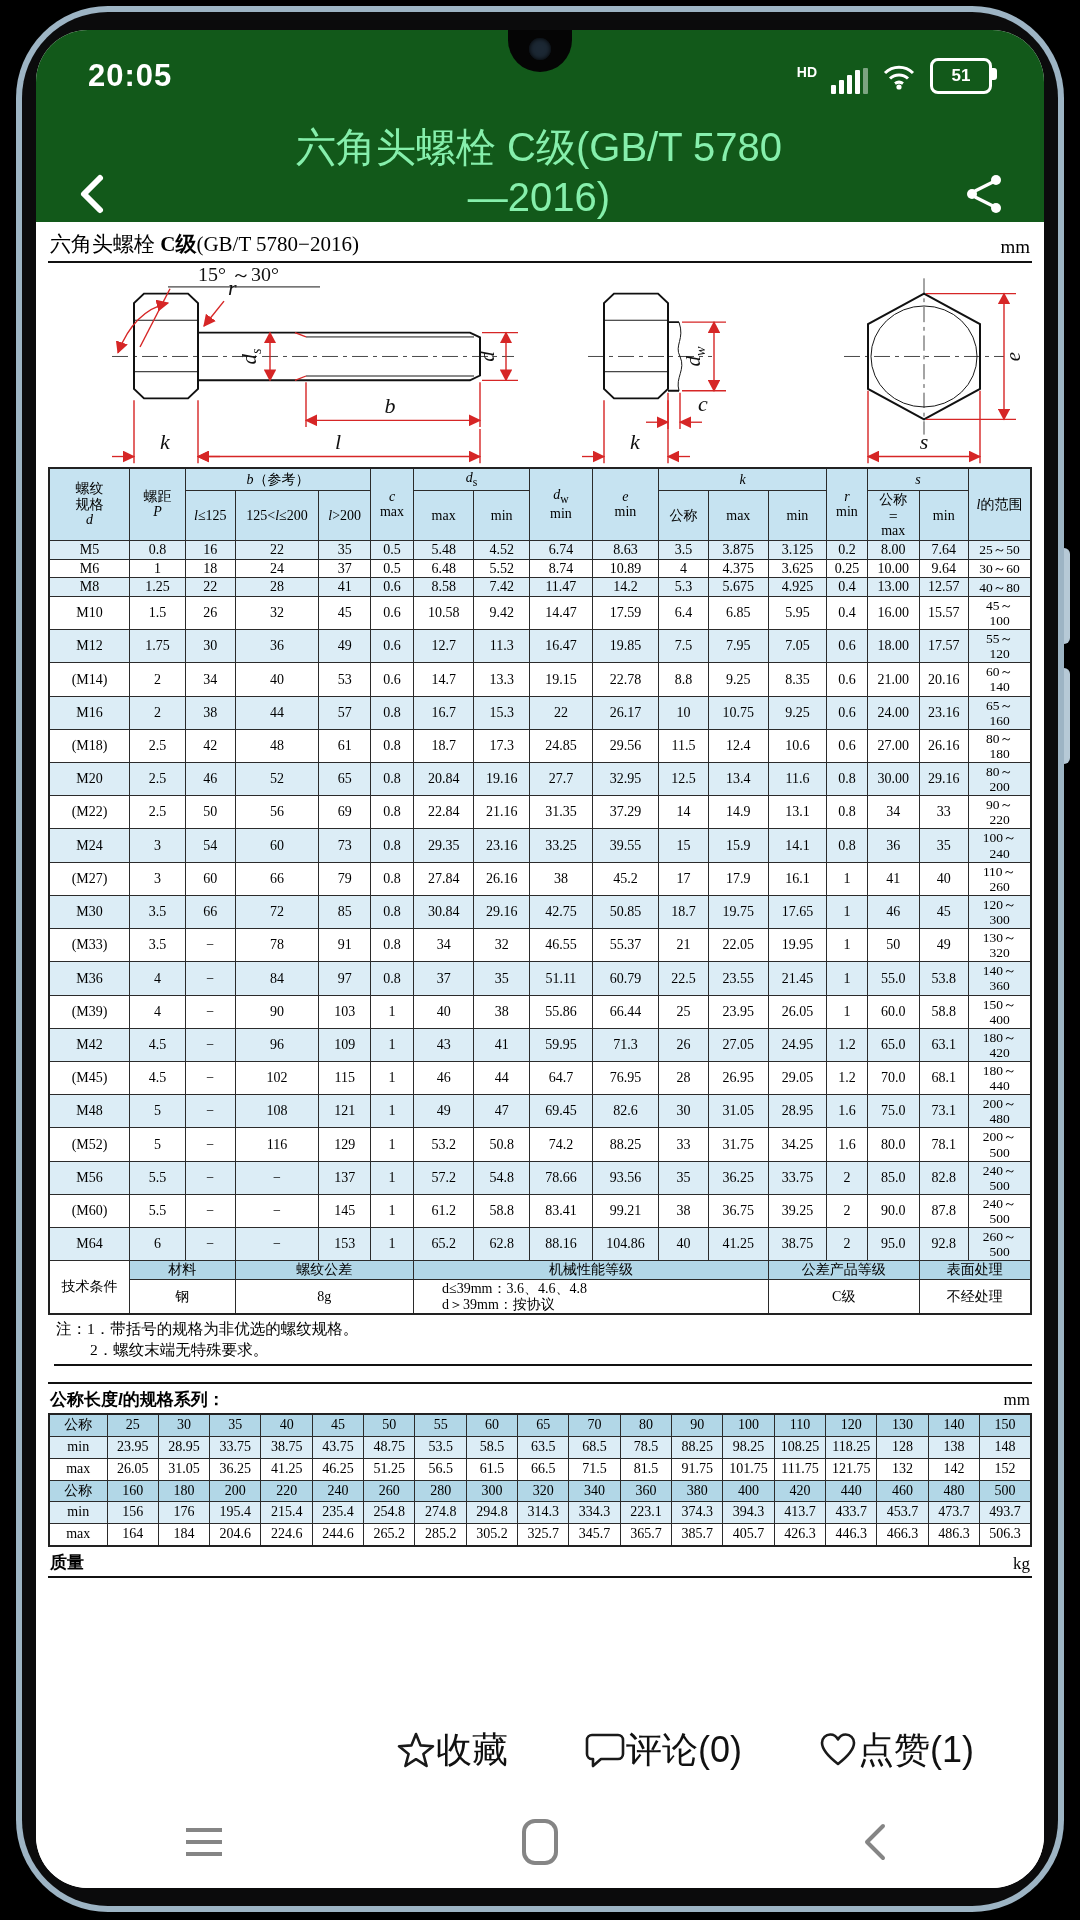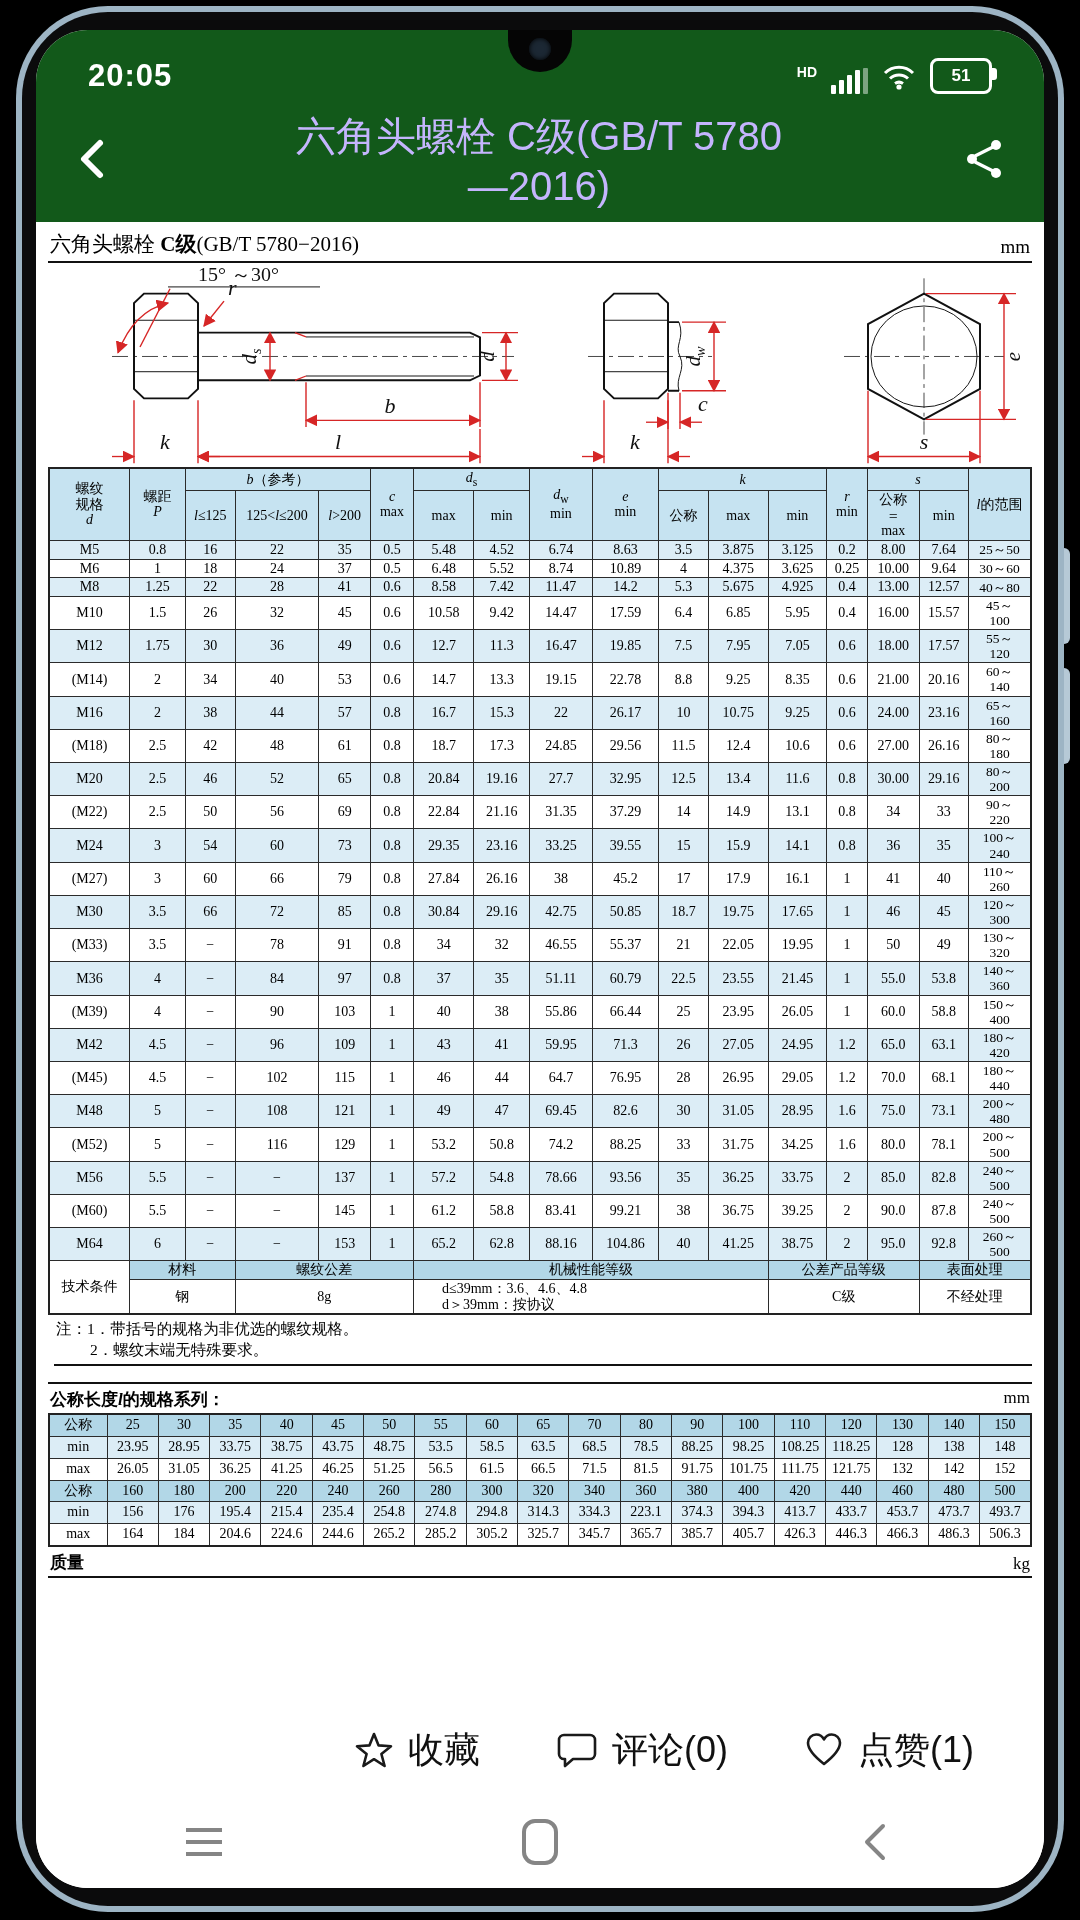--- a/index.html
+++ b/index.html
@@ -22,21 +22,21 @@
   .time{font-size:31px;font-weight:700;letter-spacing:1px;}
   .sicons{display:flex;align-items:flex-end;gap:14px;}
   .hd{font-size:14px;font-weight:700;margin-bottom:14px;}
   .bars{display:flex;align-items:flex-end;gap:3px;height:26px;}
   .bars i{display:block;width:5px;background:#fff;border-radius:1px;}
   .batt{position:relative;width:56px;height:30px;border:3px solid #fff;border-radius:8px;
         display:flex;align-items:center;justify-content:center;font-size:17px;font-weight:700;}
   .batt:after{content:"";position:absolute;right:-8px;top:7px;width:5px;height:12px;
               background:#fff;border-radius:0 3px 3px 0;}
   
-  .appbar{height:122px;background:#12591a;color:#c4b5fd;display:flex;align-items:center;
+  .appbar{height:122px;background:#12591a;color:#86efac;display:flex;align-items:flex-end;
           padding:0 36px;box-sizing:border-box;}
   .title{flex:1;text-align:center;font-size:40px;line-height:50px;font-weight:500;}
   
   .content{flex:1;background:#fff;overflow:hidden;padding:6px 12px 0 12px;box-sizing:border-box;
            font-family:"Liberation Serif","DejaVu Serif",serif;color:#000;}
   .dochead{display:flex;justify-content:space-between;align-items:flex-end;
            border-bottom:2px solid #111;padding:2px 2px 3px 2px;font-size:21px;}
   .dochead .grade{font-weight:700;}
   .dochead .unit{font-size:19px;}
   svg text{font-family:"Liberation Serif","DejaVu Serif",serif;}
@@ -57,36 +57,36 @@
   .btable tr.w td{background:#fff;}
   td.range{white-space:pre-line;font-size:13.5px;}
   .tech-h td{background:#b2d7e7;}
   .tech-v td{background:#fff;}
   .tech-label{background:#fff !important;}
   .pre{white-space:pre-line;}
   .tleft{text-align:left !important;padding-left:28px !important;}
   .notes{font-size:15.5px;line-height:21px;padding:3px 2px 4px 2px;border-bottom:2px solid #111;margin-left:6px;}
   .notes .n2{padding-left:34px;}
   .rule2{border-top:2px solid #111;margin-top:16px;}
-  .lt-head{display:flex;justify-content:space-between;align-items:flex-start;
+  .lt-head{display:flex;justify-content:space-between;align-items:center;
            font-size:17px;padding:4px 2px 2px 2px;}
   .lt-head .t{font-weight:700;}
   .ltable{border:2px solid #222;font-size:14px;line-height:1.2;}
   .ltable td{border:1px solid #2b2b2b;text-align:center;padding:2px 0;}
   .ltable tr.nom td{background:#b2d7e7;}
   .ltable tr.mn td{background:#dcedf6;}
   .ltable tr.mx td{background:#fff;}
   .mass{display:flex;justify-content:space-between;align-items:flex-end;font-size:17px;
         border-bottom:2px solid #111;padding:4px 2px 2px 2px;}
   .mass .m{font-weight:700;}
   .prefbar{background:#b2d7e7;text-align:center;font-size:15px;padding:3px 0;margin-top:1px;}
   
   .actionbar{height:92px;background:#fff;display:flex;align-items:center;justify-content:flex-end;
              gap:76px;padding-right:70px;box-sizing:border-box;}
-  .act{display:flex;align-items:center;gap:14px;font-size:36px;color:#111;cursor:pointer;}
+  .act{display:flex;align-items:center;font-size:36px;color:#111;cursor:pointer;}
   
   .navbar{height:92px;background:#fff;display:flex;align-items:center;}
   .navbtn{flex:1;display:flex;align-items:center;justify-content:center;}
 </style>
 </head>
 <body>
 <div class="stage">
 
   <div class="side-btn" style="top:548px;height:96px;"></div>
   <div class="side-btn" style="top:668px;height:96px;"></div>

